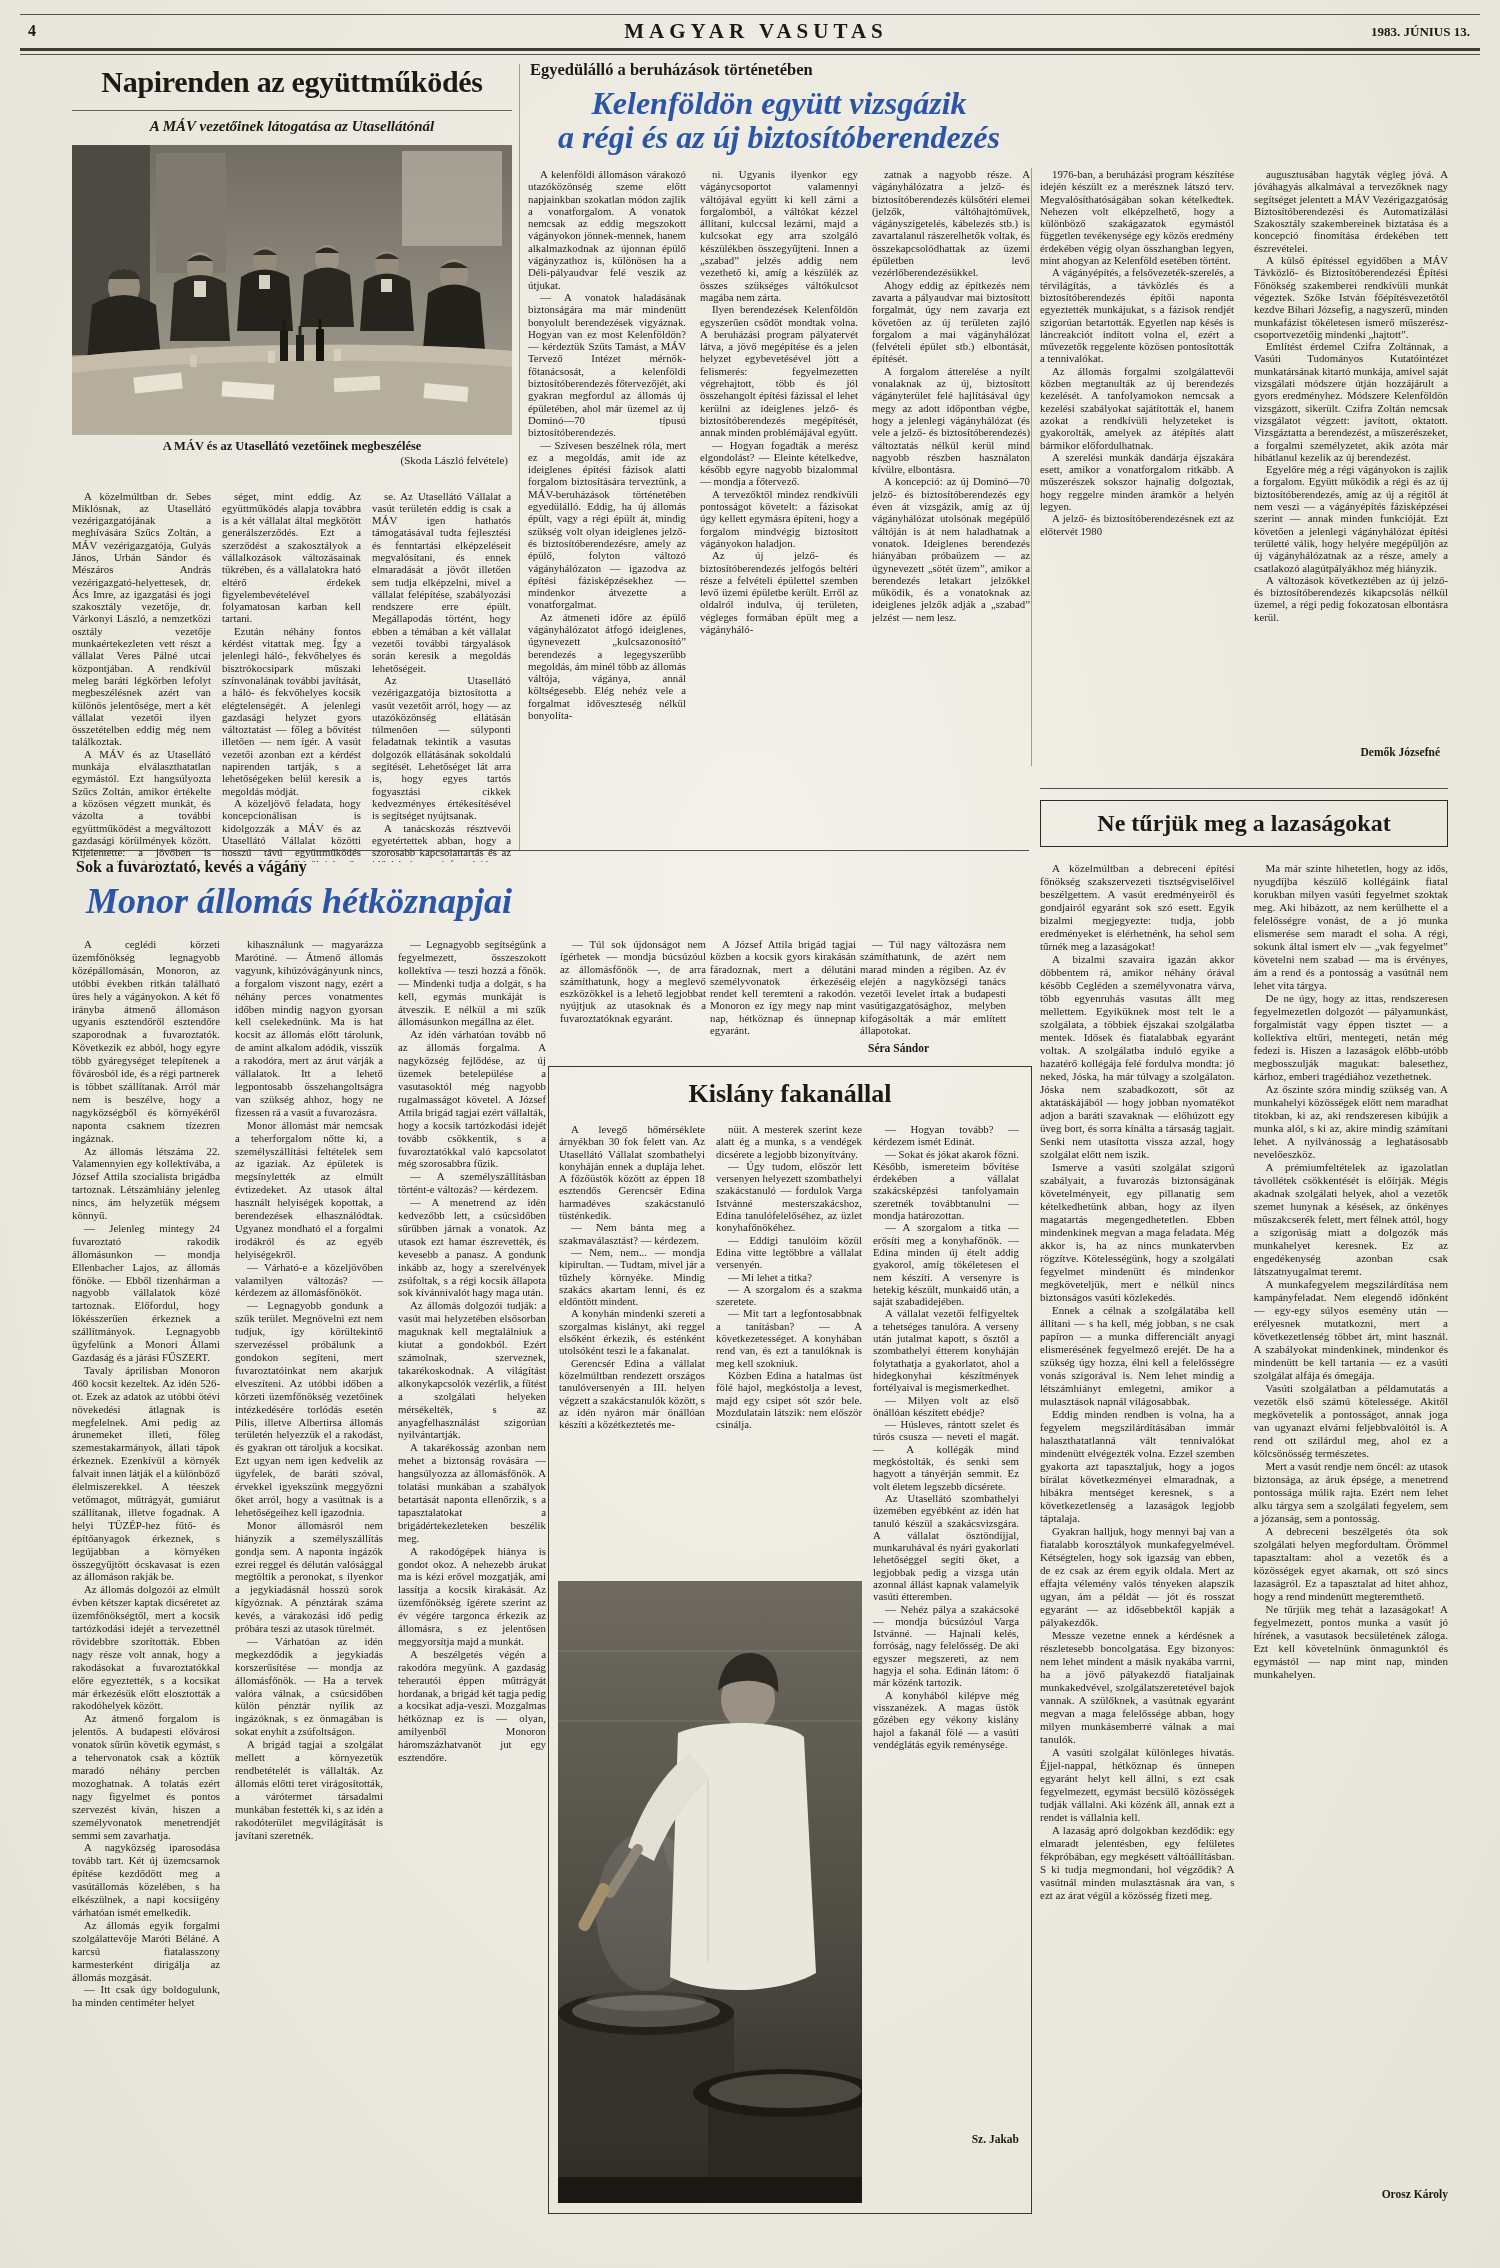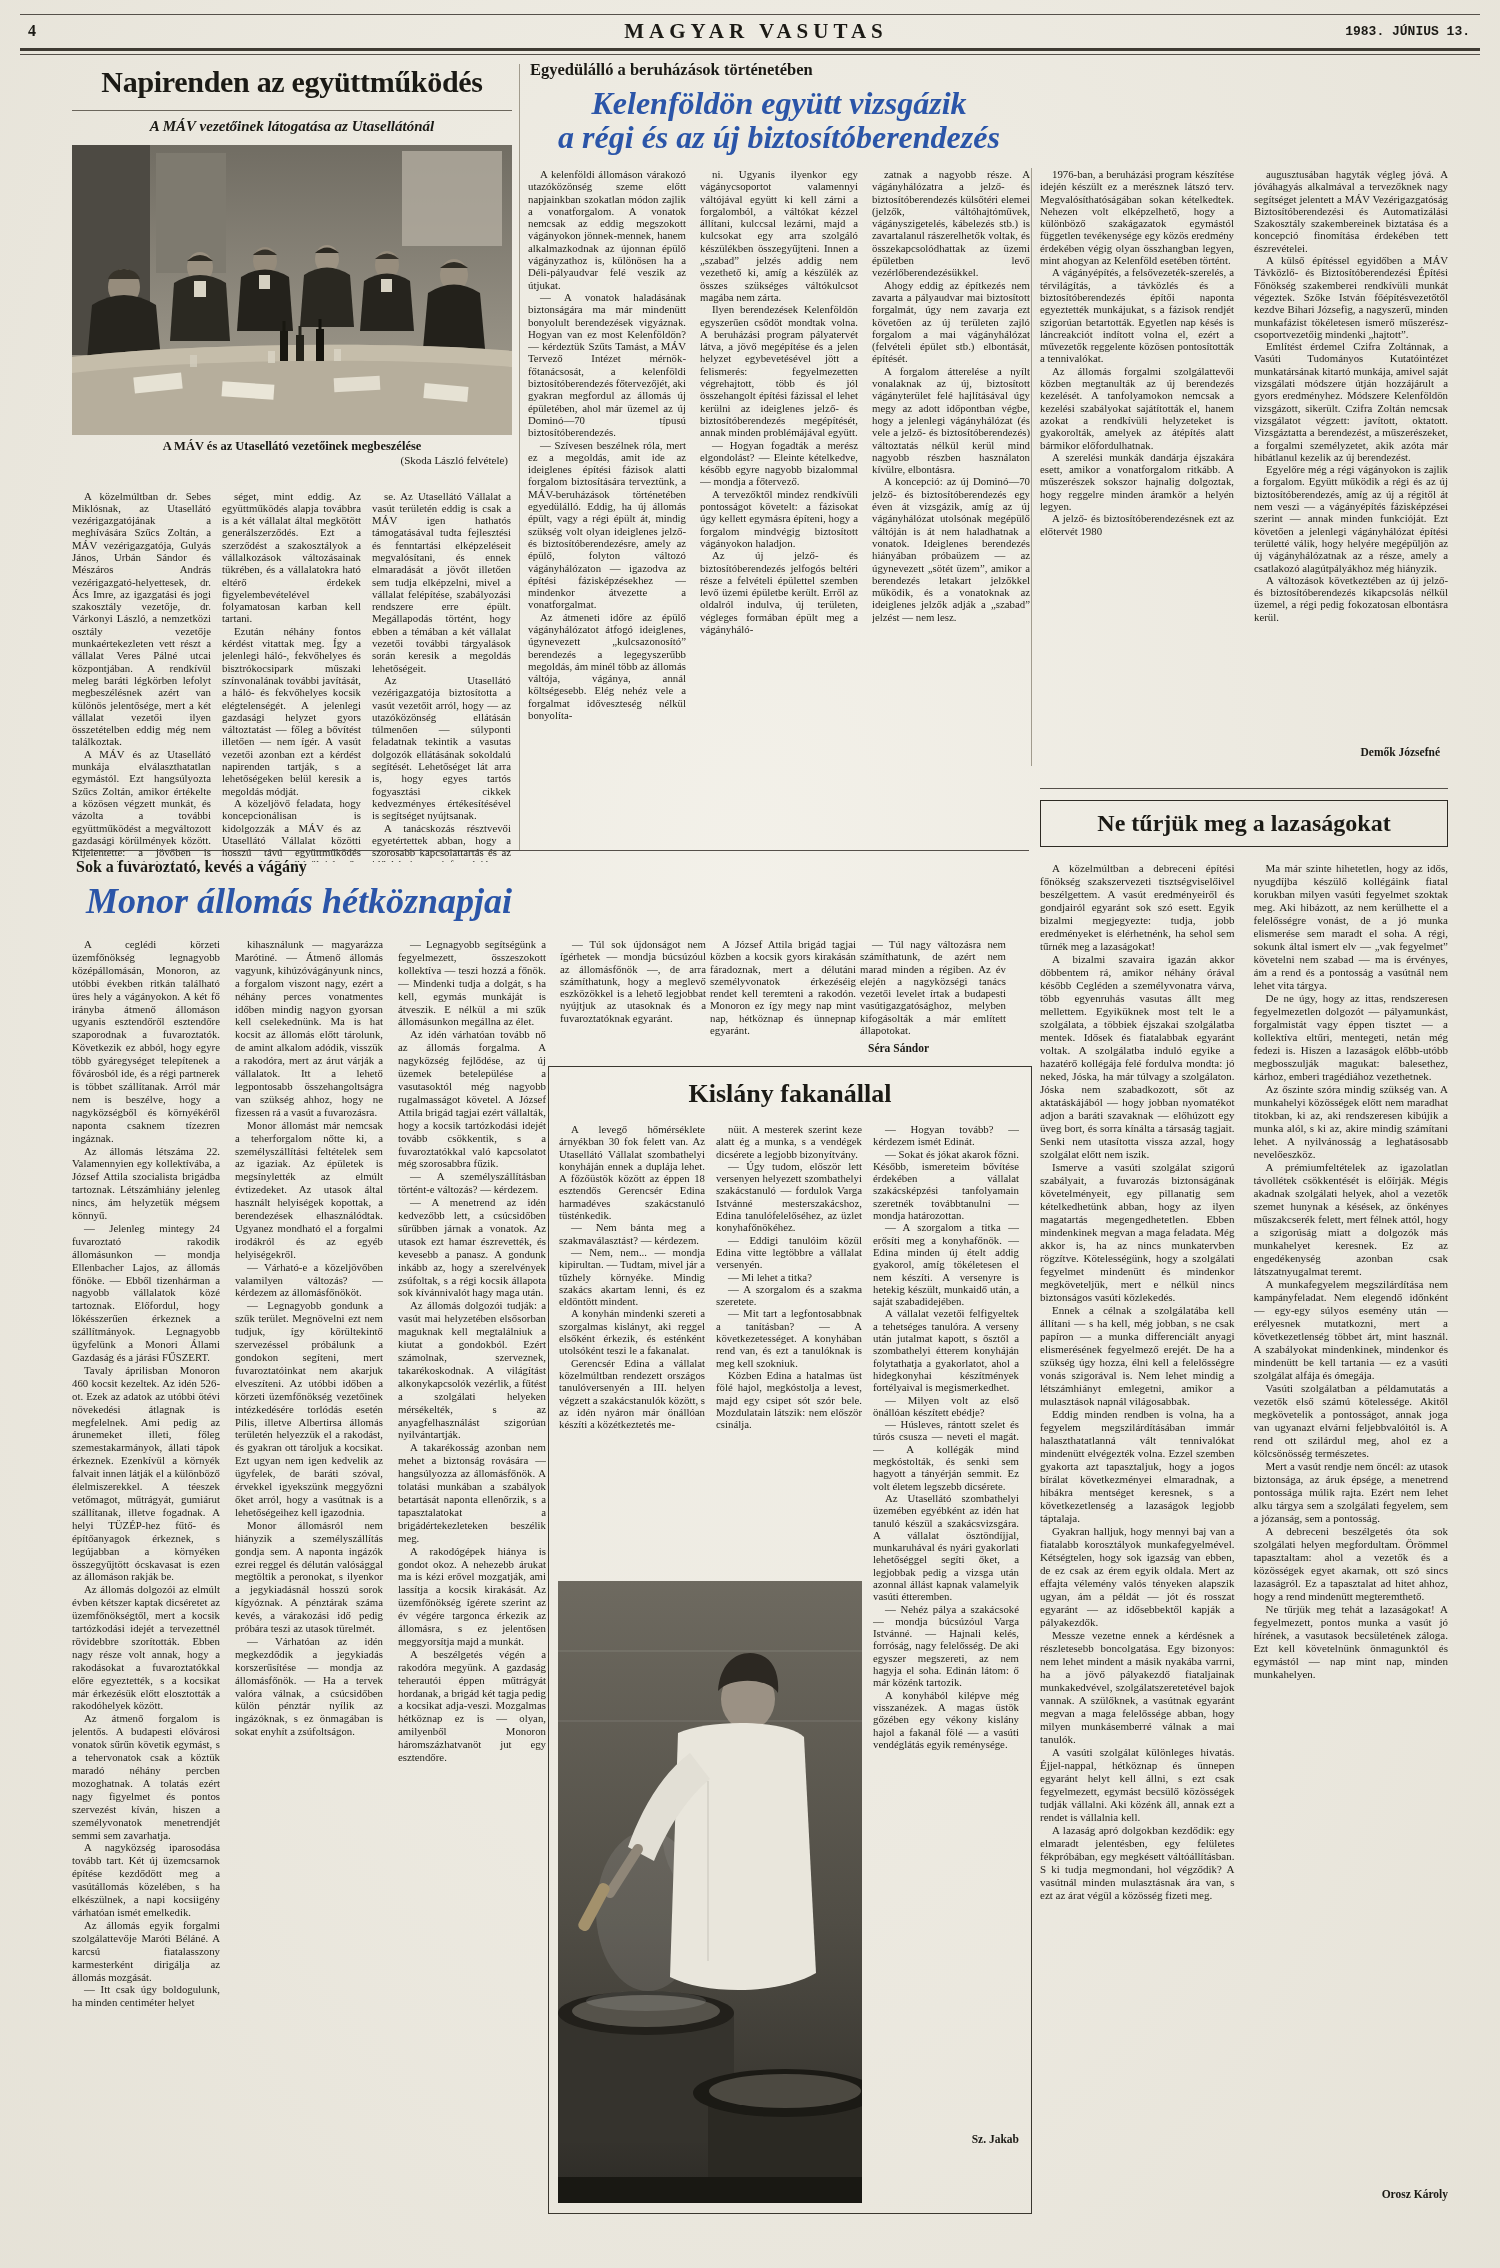--- a/index.html
+++ b/index.html
@@ -7,21 +7,21 @@
   }
   html,body{margin:0;padding:0;}
   body{background:#9a968c;font-family:"Liberation Serif","DejaVu Serif",serif;color:var(--ink);}
   .page{position:relative;width:1500px;height:2268px;background:var(--paper);overflow:hidden;margin:0 auto;
         background-image:radial-gradient(ellipse at 50% 40%, rgba(255,255,255,.25), rgba(120,110,90,.08));}
   .abs{position:absolute;}
   .hairline{background:#55504a;}
   
   .mh-pageno{font-size:16px;font-weight:bold;}
   .mh-title{font-size:21px;font-weight:bold;letter-spacing:5px;text-align:center;margin:0;padding-left:12px;}
-  .mh-date{font-size:13px;font-weight:bold;text-align:center;font-family:Liberation Mono, monospace;}
+  .mh-date{font-size:13px;font-weight:bold;text-align:center;}
   
   .h-main{font-size:30px;font-weight:bold;text-align:center;line-height:1.05;margin:0;letter-spacing:-.3px;}
   .h-blue{color:var(--accent-blue);font-style:italic;font-weight:bold;text-align:center;margin:0;}
   .kicker{font-size:16.5px;font-weight:bold;}
   .subhead{font-size:15px;font-weight:bold;font-style:italic;text-align:center;border-top:1px solid #6b665c;padding-top:7px;margin-top:12px;}
   
   .bodycol{font-size:10.8px;line-height:12.3px;text-align:justify;overflow:hidden;color:#1c1b14;}
   .bodycol p{margin:0;text-indent:12px;}
   .bodycol p:first-child{text-indent:12px;}
   .colrow{display:flex;}
@@ -201,20 +201,21 @@
           <p>Az állomás egyik forgalmi szolgálattevője Maróti Béláné. A karcsú fiatalasszony karmesterként dirigálja az állomás mozgását.</p>
           <p>— Itt csak úgy boldogulunk, ha minden centiméter helyet</p>
         </div>
       <div class="bodycol mn-col" style="width:148px;height:1272px">
           <p>kihasználunk — magyarázza Marótiné. — Átmenő állomás vagyunk, kihúzóvágányunk nincs, a forgalom viszont nagy, ezért a néhány perces vonatmentes időben mindig nagyon gyorsan kell cselekednünk. Ma is hat kocsit az állomás előtt tárolunk, de amint alkalom adódik, visszük a rakodóra, mert az árut várják a vállalatok. Itt a lehető legpontosabb összehangoltságra van szükség ahhoz, hogy ne fizessen rá a vasút a fuvarozásra.</p>
           <p>Monor állomást már nemcsak a teherforgalom nőtte ki, a személyszállítási feltételek sem az igaziak. Az épületek is megsínylették az elmúlt évtizedeket. Az utasok által használt helyiségek kopottak, a berendezések elhasználódtak. Ugyanez mondható el a forgalmi irodákról és az egyéb helyiségekről.</p>
           <p>— Várható-e a közeljövőben valamilyen változás? — kérdezem az állomásfőnököt.</p>
           <p>— Legnagyobb gondunk a szűk terület. Megnövelni ezt nem tudjuk, így körültekintő szervezéssel próbálunk a gondokon segíteni, mert fuvaroztatóinkat nem akarjuk elveszíteni. Az utóbbi időben a körzeti üzemfőnökség vezetőinek intézkedésére torlódás esetén Pilis, illetve Albertirsa állomás területén helyezzük el a rakodást, és gyakran ott tároljuk a kocsikat. Ezt ugyan nem igen kedvelik az ügyfelek, de baráti szóval, érvekkel igyekszünk meggyőzni őket arról, hogy a vasútnak is a lehetőségeihez kell igazodnia.</p>
           <p>Monor állomásról nem hiányzik a személyszállítás gondja sem. A naponta ingázók ezrei reggel és délután valósággal megtöltik a peronokat, s ilyenkor a jegykiadásnál hosszú sorok kígyóznak. A pénztárak száma kevés, a várakozási idő pedig próbára teszi az utasok türelmét.</p>
           <p>— Várhatóan az idén megkezdődik a jegykiadás korszerűsítése — mondja az állomásfőnök. — Ha a tervek valóra válnak, a csúcsidőben külön pénztár nyílik az ingázóknak, s ez önmagában is sokat enyhít a zsúfoltságon.</p>
+          <p>A brigád tagjai a szolgálat mellett a környezetük rendbetételét is vállalták. Az állomás előtti teret virágosították, a várótermet társadalmi munkában festették ki, s az idén a rakodóterület megvilágítását is javítani szeretnék.</p>
         </div>
       <div class="bodycol mn-col" style="width:148px;height:1272px">
           <p>— Legnagyobb segítségünk a fegyelmezett, összeszokott kollektíva — teszi hozzá a főnök. — Mindenki tudja a dolgát, s ha kell, egymás munkáját is átveszik. E nélkül a mi szűk állomásunkon megállna az élet.</p>
           <p>Az idén várhatóan tovább nő az állomás forgalma. A nagyközség fejlődése, az új üzemek betelepülése a vasutasoktól még nagyobb rugalmasságot követel. A József Attila brigád tagjai ezért vállalták, hogy a kocsik tartózkodási idejét tovább csökkentik, s a fuvaroztatókkal való kapcsolatot még szorosabbra fűzik.</p>
           <p>— A személyszállításban történt-e változás? — kérdezem.</p>
           <p>— A menetrend az idén kedvezőbb lett, a csúcsidőben sűrűbben járnak a vonatok. Az utasok ezt hamar észrevették, és kevesebb a panasz. A gondunk inkább az, hogy a szerelvények zsúfoltak, s a régi kocsik állapota sok kívánnivalót hagy maga után.</p>
           <p>Az állomás dolgozói tudják: a vasút mai helyzetében elsősorban maguknak kell megtalálniuk a kiutat a gondokból. Ezért számolnak, szerveznek, takarékoskodnak. A világítást alkonykapcsolók vezérlik, a fűtést a szolgálati helyeken mérsékelték, s az anyagfelhasználást szigorúan nyilvántartják.</p>
           <p>A takarékosság azonban nem mehet a biztonság rovására — hangsúlyozza az állomásfőnök. A tolatási munkában a szabályok betartását naponta ellenőrzik, s a tapasztalatokat a brigádértekezleteken beszélik meg.</p>
           <p>A rakodógépek hiánya is gondot okoz. A nehezebb árukat ma is kézi erővel mozgatják, ami lassítja a kocsik kirakását. Az üzemfőnökség ígérete szerint az év végére targonca érkezik az állomásra, s ez jelentősen meggyorsítja majd a munkát.</p>
           <p>A beszélgetés végén a rakodóra megyünk. A gazdaság teherautói éppen műtrágyát hordanak, a brigád két tagja pedig a kocsikat adja-veszi. Mozgalmas hétköznap ez is — olyan, amilyenből Monoron háromszázhatvanöt jut egy esztendőre.</p>

